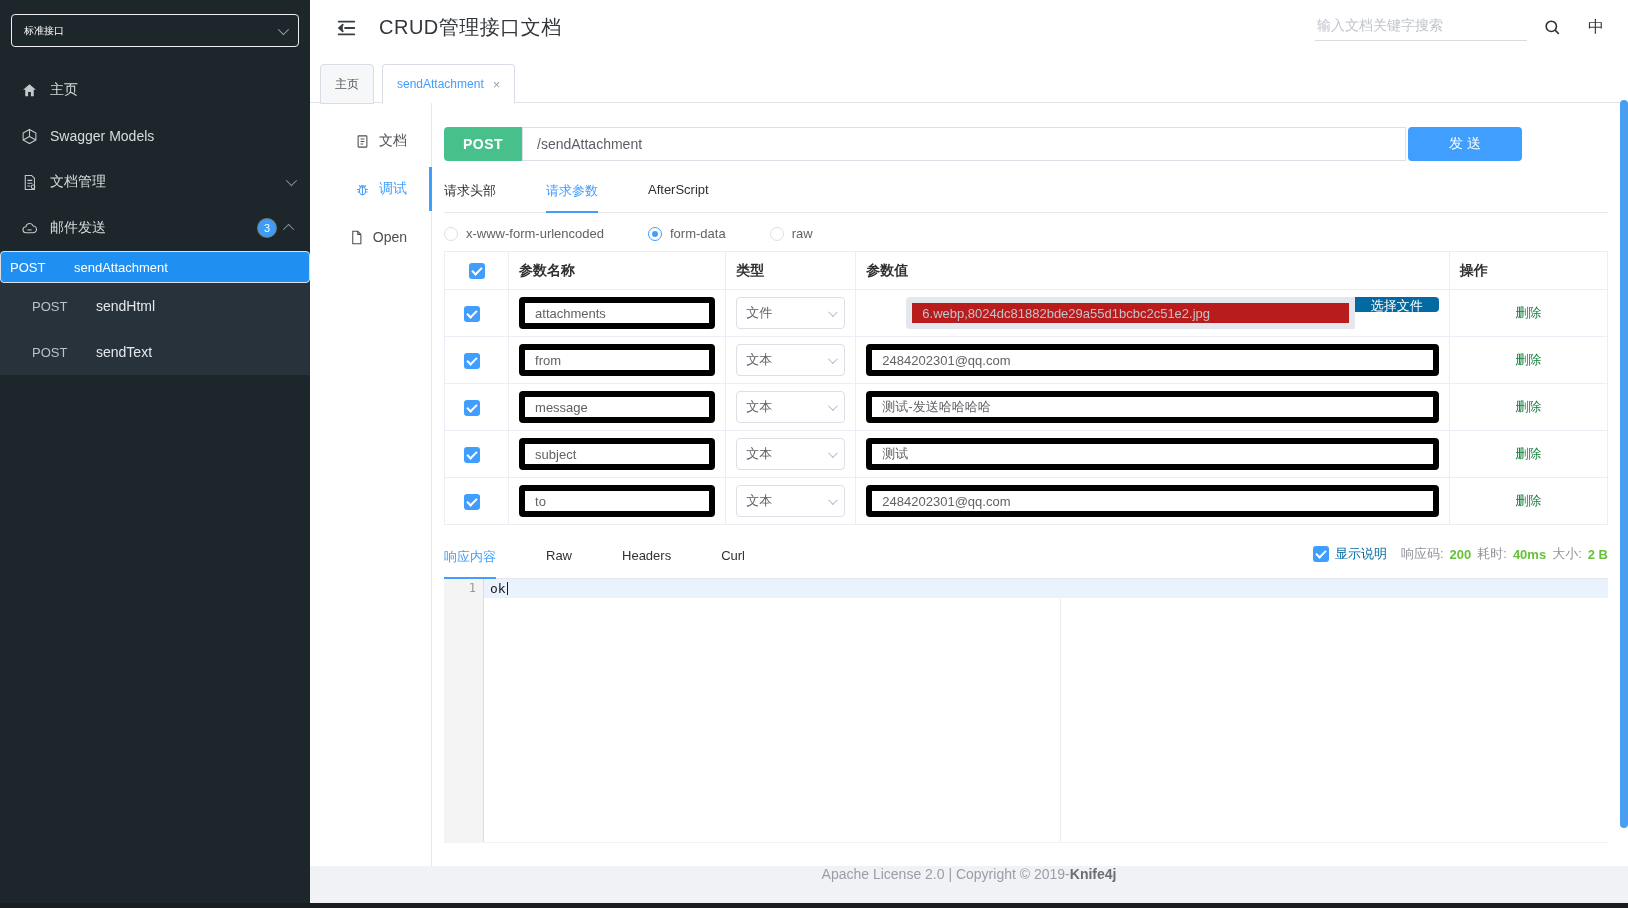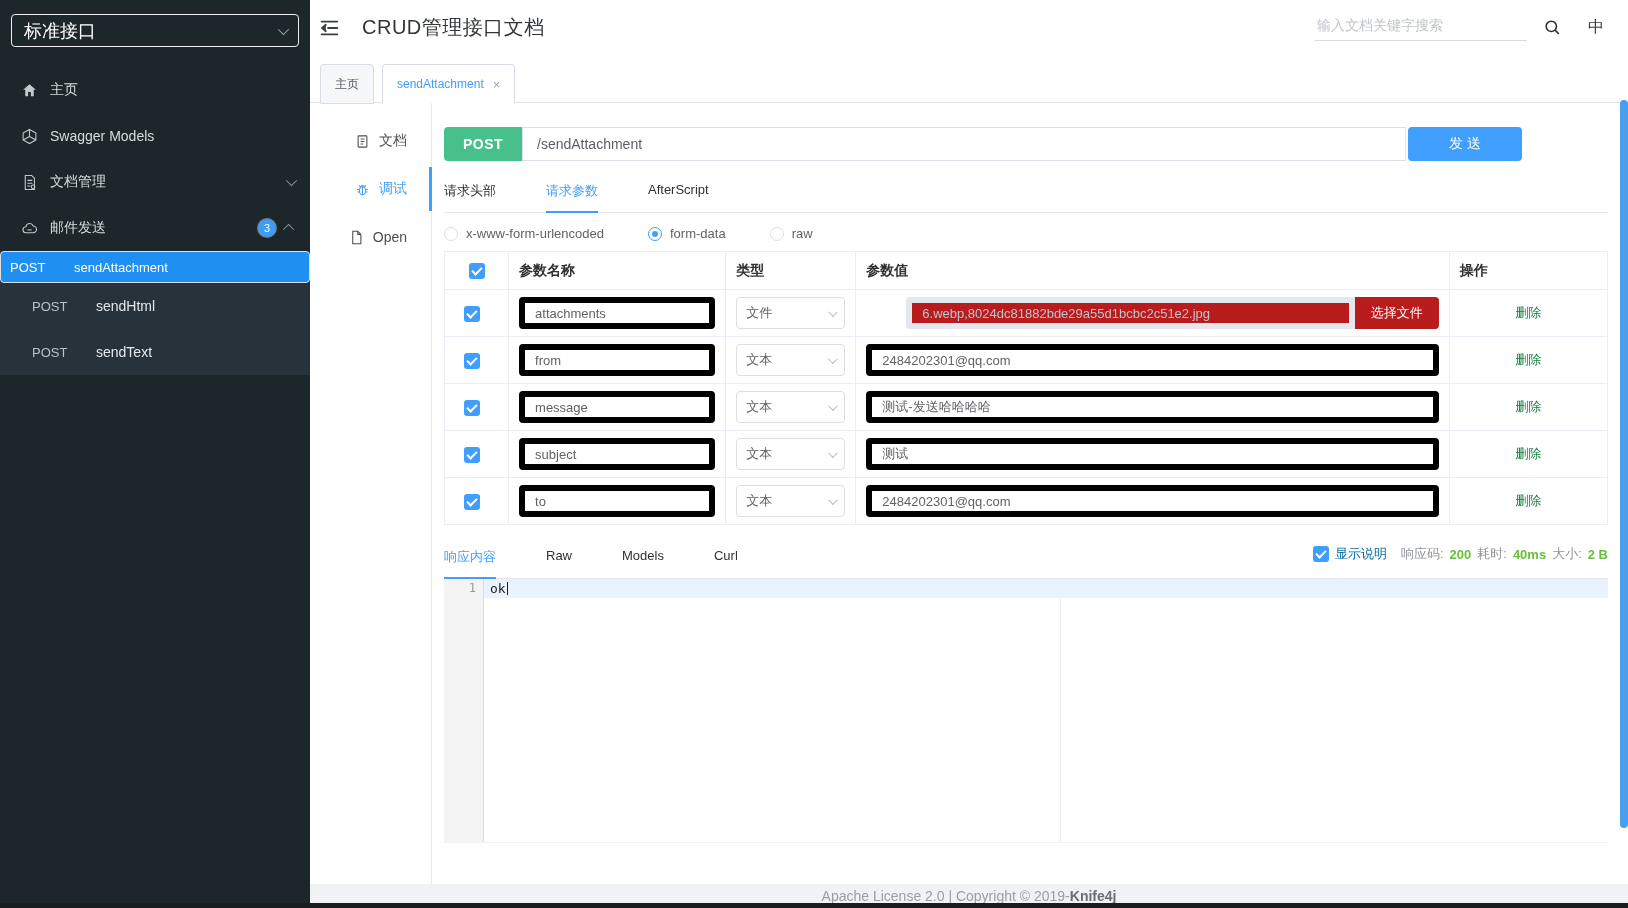--- a/index.html
+++ b/index.html
@@ -1,21 +1,21 @@
 <!DOCTYPE html>
 <html><head>
 <meta charset="utf-8">
 <style>
   * { margin:0; padding:0; box-sizing:border-box; }
   html,body { width:1628px; height:908px; overflow:hidden; font-family:"Liberation Sans",sans-serif; background:#fff; }
   .app { position:relative; width:1628px; height:908px; display:flex; }
 
   
   .sidebar { width:310px; flex-shrink:0; background:#1d262b; position:relative; z-index:2; }
-  .gsel { margin:14px 11px 0; height:33px; border:1px solid #eceeef; border-radius:4px; display:flex; align-items:center; padding:0 12px; font-size:18px; color:#fff; cursor:pointer; }
+  .gsel { margin:14px 11px 0; height:33px; border:1px solid #eceeef; border-radius:4px; display:flex; align-items:center; padding:0 12px; font-size:10px; color:#fff; cursor:pointer; }
   .gsel .chev { margin-left:auto; color:#9aa3a9; }
   .snav { margin-top:20px; }
   .mitem { height:46px; display:flex; align-items:center; padding:0 16px 0 21px; font-size:14px; color:#d8dcdf; cursor:pointer; }
   .mitem svg { width:17px; height:17px; margin-right:12px; color:#c3c9cd; flex-shrink:0; }
   .mitem .grow { flex:1; }
   .badge { width:18px; height:18px; border-radius:50%; background:#3d9cf6; color:#fff; font-size:11px; display:flex; align-items:center; justify-content:center; box-shadow:0 0 0 1px rgba(255,255,255,.4); margin-right:10px; }
   .mitem .chev { color:#8a9297; }
   .sub { background:#28323a; }
   .sitem { height:46px; display:flex; align-items:center; padding-left:32px; font-size:14px; cursor:pointer; }
   .sitem .m { font-size:13px; color:#b9c2c9; width:40px; margin-right:24px; }
@@ -24,21 +24,21 @@
   .sitem.sel .m,.sitem.sel .n { color:#fff; }
 
   
   .chev { width:8px; height:8px; border-right:1.6px solid currentColor; border-bottom:1.6px solid currentColor; display:inline-block; }
   .chev.down { transform:rotate(45deg) translateY(-2px); }
   .chev.up { transform:rotate(-135deg) translateY(-2px); }
 
   
   .main { flex:1; display:flex; flex-direction:column; background:#fff; min-width:0; }
 
-  .topbar { height:55px; display:flex; align-items:center; padding:0 24px 0 8px; background:#fff; }
+  .topbar { height:55px; display:flex; align-items:center; padding:0 24px 0 8px; background:#fff;margin-left:17px; }
   .fold { color:#3a3f45; cursor:pointer; display:flex; }
   .title { margin-left:22px; font-size:20px; color:#33373d; letter-spacing:.5px; }
   .search { margin-left:auto; width:212px; border-bottom:1px solid #d9dde2; display:flex; }
   .search input { border:none; outline:none; width:100%; font-size:14px; color:#606266; padding:4px 2px 6px; font-family:Liberation Mono, monospace; }
   .search input::placeholder { color:#c0c4cc; }
   .sicon { margin-left:16px; color:#2f3338; cursor:pointer; display:flex; }
   .lang { margin-left:26px; font-size:16px; color:#33373d; cursor:pointer; }
 
   .tabbar { height:48px; background:#fff; border-bottom:1px solid #e1e5ea; padding:9px 0 0 10px; display:flex; gap:8px; }
   .tab { height:40px; border:1px solid #d8dce5; border-radius:4px 4px 0 0; padding:0 14px; display:flex; align-items:center; font-size:12px; background:#f6f7f9; color:#53575c; margin-bottom:-1px; cursor:pointer; }
@@ -82,34 +82,34 @@
   .c-type { width:130px; }
   .c-val  { width:593px; }
   .c-act  { width:158px; }
   .cb { width:16px; height:16px; background:#409eff; border-radius:3px; position:relative; display:inline-block; vertical-align:middle; cursor:pointer; }
   .cb::after { content:''; position:absolute; left:5px; top:2px; width:4px; height:8px; border-right:2px solid #fff; border-bottom:2px solid #fff; transform:rotate(45deg); }
   .inp { height:32px; border:6px solid #000000; border-radius:4px; width:100%; font-size:13px; color:#606266; padding:0 10px; outline:none; font-family:inherit; }
   .sel { height:32px; border:1px solid #dcdfe6; border-radius:4px; display:flex; align-items:center; padding:0 9px; font-size:13px; color:#606266; cursor:pointer; }
   .sel .chev { margin-left:auto; color:#b8bcc2; width:7px; height:7px; border-width:1.3px; }
   .filegrp { display:flex; width:100%; }
   .inp.file { border-radius:4px 0 0 4px; background:#b91c1c; border-color:#e4e7ed; color:#c0c4cc; flex:1;margin-left:40px; }
-  .filebtn { width:84px; height:32px; background:#b91c1c; color:#fff; font-size:13px; border:none; border-radius:0 4px 4px 0; cursor:pointer; font-family:inherit; flex-shrink:0; }
+  .filebtn { width:84px; height:15px; background:#0369a1; color:#fff; font-size:13px; border:none; border-radius:0 4px 4px 0; cursor:pointer; font-family:inherit; flex-shrink:0; }
   .del { color:#15803d; font-size:13px; text-decoration:none; display:block; text-align:center; cursor:pointer; }
 
   .rtabs { margin-top:13px; }
 
   .editor { display:flex; height:264px; position:relative; font-family:"DejaVu Sans Mono",monospace; border-bottom:1px solid #f2f2f2; }
   .gutter { width:40px; background:#f4f4f4; border-right:1px solid #dcdcdc; text-align:right; padding:2px 7px 0 0; font-size:12px; color:#999; flex-shrink:0; }
   .edbody { flex:1; position:relative; }
   .pmargin { position:absolute; left:576px; top:0; bottom:0; width:1px; background:#ececec; }
   .aline { position:absolute; left:0; right:0; top:0; height:19px; background:#e9f2fd; }
   .cline { position:relative; height:19px; line-height:19px; padding-left:6px; font-size:13px; color:#1a1a1a; }
   .cursor { display:inline-block; width:1px; height:13px; background:#1a1a1a; vertical-align:-2px; margin-left:1px; }
 
-  .footer { margin-top:auto; height:24px; background:#f0f2f5; display:flex; align-items:center; justify-content:center; color:#9a9ea4; font-size:14px; }
+  .footer { margin-top:auto; height:42px; background:#f0f2f5; display:flex; justify-content:center; color:#9a9ea4; font-size:14px; }
   .footer b { color:#6b6f73; }
 
   .vscroll { position:absolute; right:0; top:100px; width:8px; height:728px; background:#4a9ef2; border-radius:4px; z-index:6; }
   .bstrip { position:absolute; left:0; right:0; bottom:0; height:5px; background:#191d20; z-index:7; }
 </style>
 </head>
 <body>
 
 <div class="app">
 
@@ -340,21 +340,21 @@
             <td>
                   <a class="del">删除</a>
                 </td>
           </tr>
         </tbody>
           </table>
 
         <div class="tabs2 rtabs">
           <div class="t on">响应内容</div>
           <div class="t">Raw</div>
-          <div class="t">Models</div>
+          <div class="t">Headers</div>
           <div class="t">Curl</div>
           <div class="right">
             <span class="cb"></span>
             <span class="lbl">显示说明</span>
             <span>响应码:</span>
             <b>200</b>
             <span>耗时:</span>
             <b>40ms</b>
             <span>大小:</span>
             <b>2 B</b>

